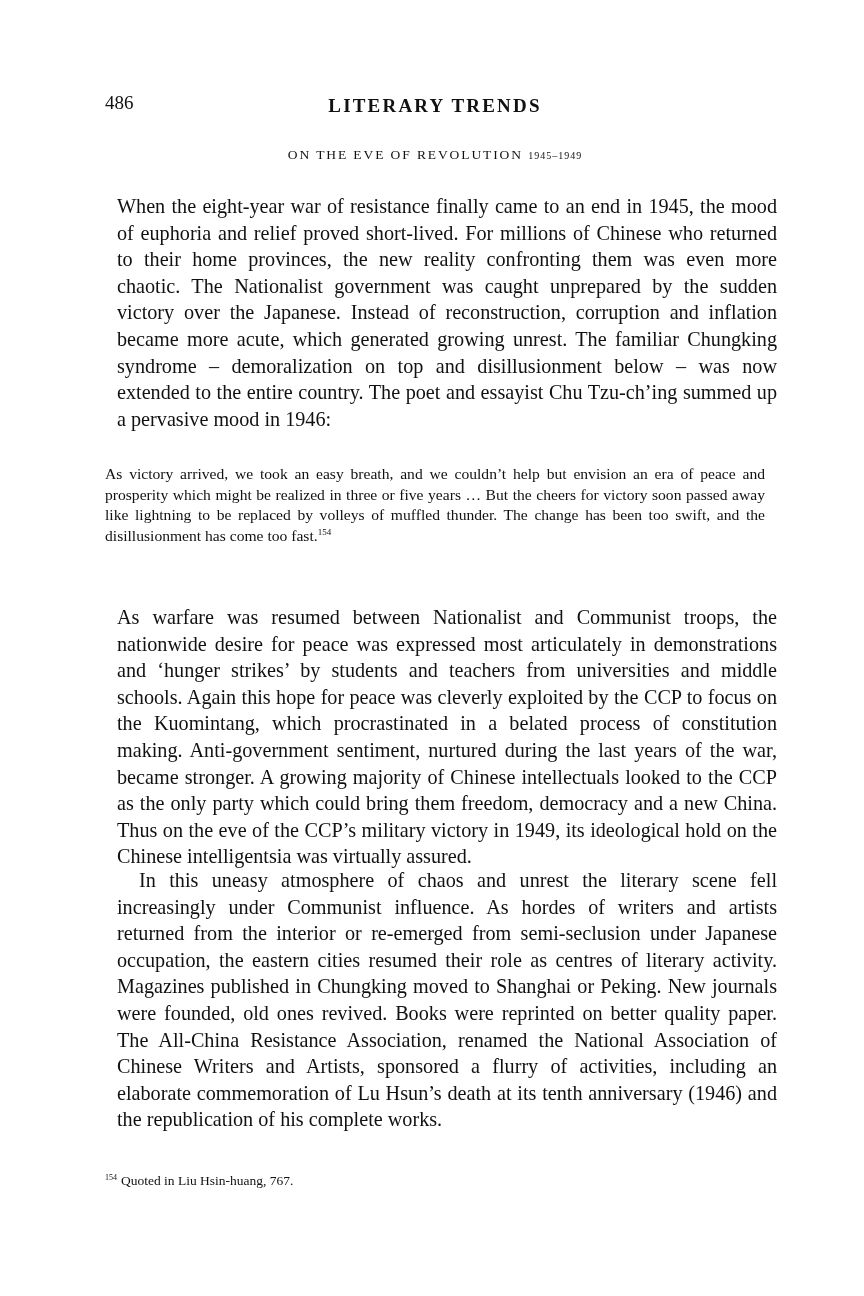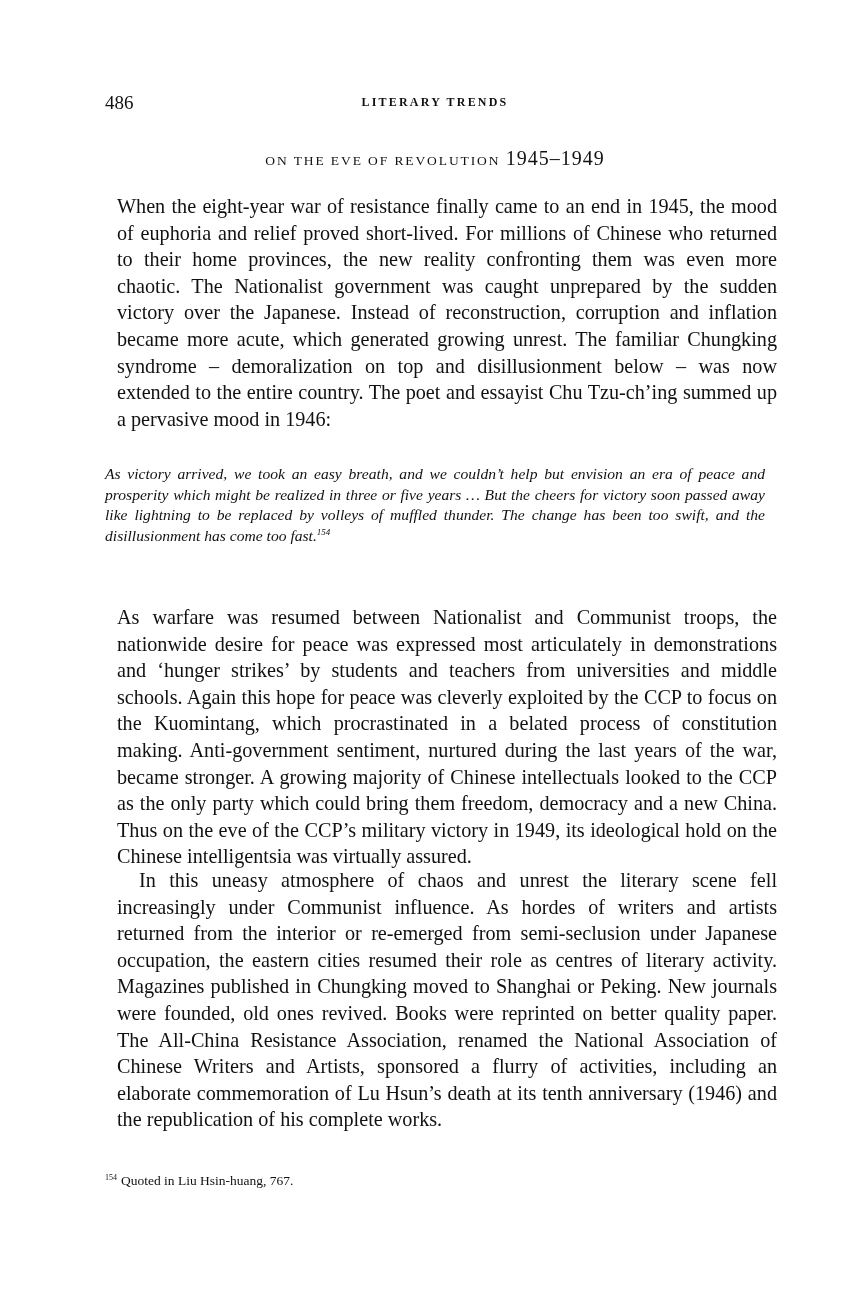--- a/index.html
+++ b/index.html
@@ -2,29 +2,29 @@
 <html><head>
 <meta charset="utf-8">
 <style>
   html, body { margin: 0; padding: 0; background: #ffffff; }
   body { width: 864px; height: 1296px; position: relative; overflow: hidden;
          font-family: "Liberation Serif", "DejaVu Serif", serif; color: #111; }
   .page { position: absolute; left: 105px; top: 0; width: 660px; }
   .running-head { position: absolute; top: 92px; left: 0; width: 660px; height: 24px; }
   .page-number { position: absolute; left: 0; top: 0; font-size: 19px; }
   .running-title { position: absolute; left: 0; right: 0; text-align: center; top: 3px;
-                   font-size: 12px; letter-spacing: 2.2px; font-weight: bold; }
+                   font-size: 19px; letter-spacing: 2.2px; font-weight: bold; }
   .section-title { position: absolute; top: 147px; left: 0; width: 660px; text-align: center;
                    font-size: 13.5px; letter-spacing: 1.9px; }
-  .section-title .yr { font-size: 20px; letter-spacing: 1px; }
+  .section-title .yr { font-size: 10px; letter-spacing: 1px; }
   .para { position: absolute; left: 0; width: 660px; font-size: 20.2px; line-height: 26.6px;
           text-align: justify; margin: 12px; }
   .p1 { top: 181px; }
   .quote { position: absolute; left: 0; width: 660px; top: 464px; font-size: 15.6px;
-           line-height: 20.5px; text-align: justify; margin: 0; font-style: italic; }
+           line-height: 20.5px; text-align: justify; margin: 0; }
   .p2 { top: 592px; }
   .p3 { top: 855px; text-indent: 22px; }
   sup { font-size: 9px; vertical-align: 6px; line-height: 0; }
   .footnote { position: absolute; top: 1173px; left: 0; width: 660px; text-align: left;
               font-size: 13.5px; }
   .footnote sup { font-size: 8px; vertical-align: 5px; margin-right: 4px; }
 </style>
 </head>
 <body>
 

